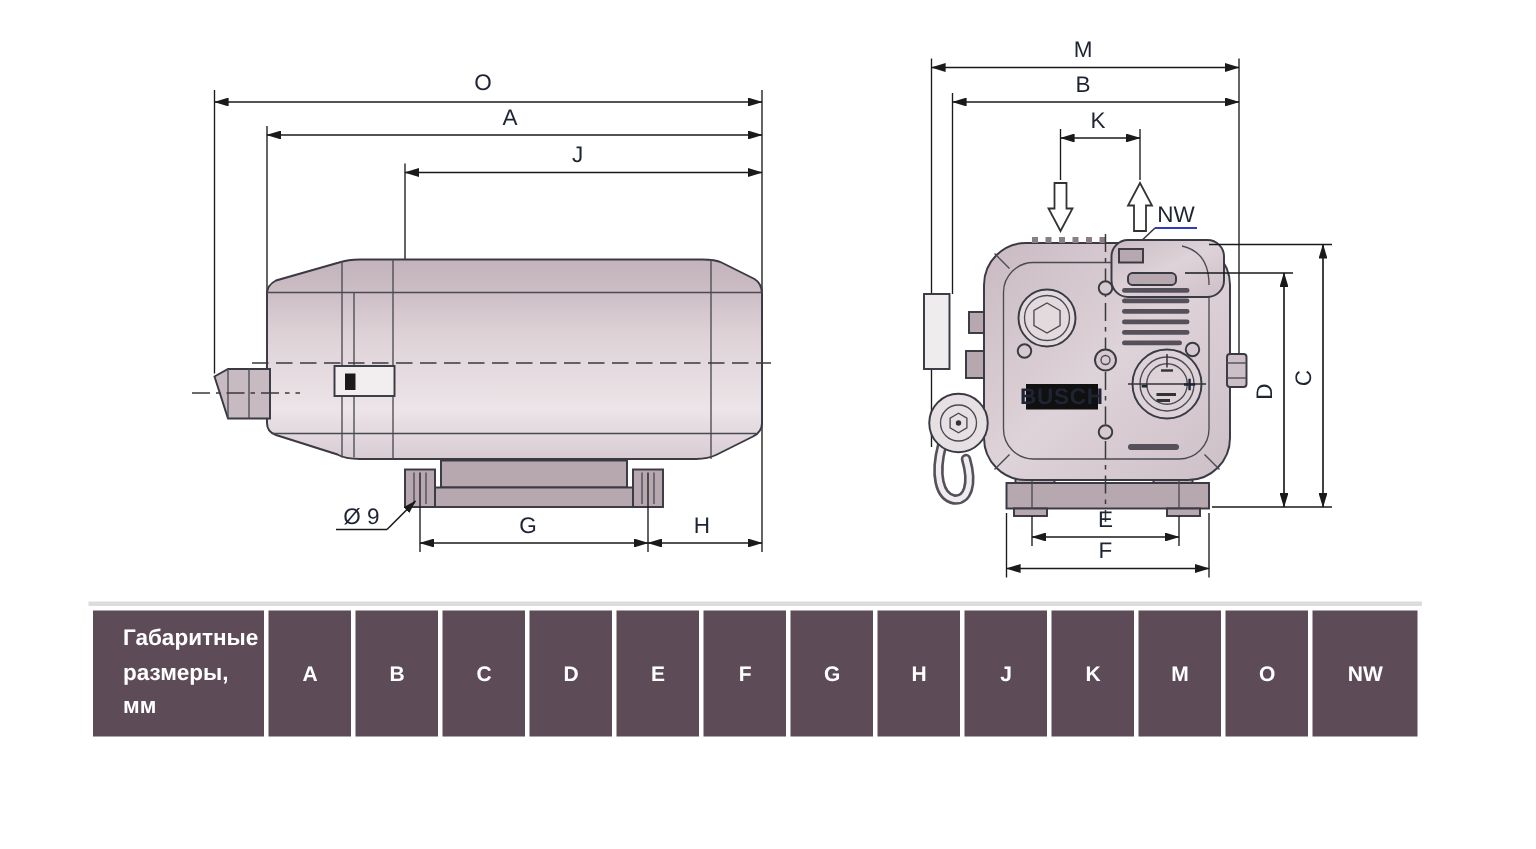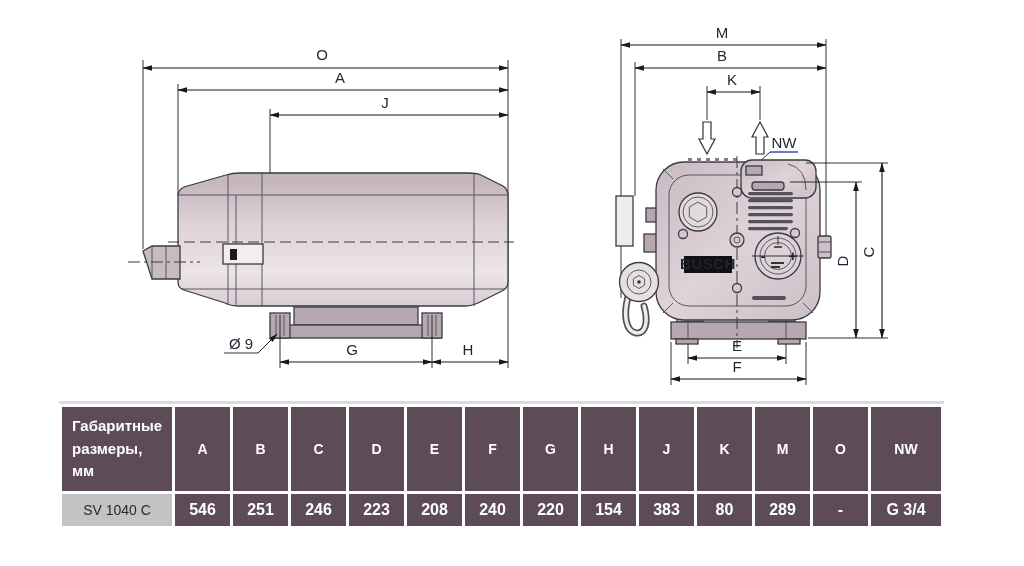--- a/index.html
+++ b/index.html
@@ -13,21 +13,21 @@
   svg .dim{stroke:#1a1a1a;stroke-width:1.1;fill:none;
            marker-start:url(#arrow);marker-end:url(#arrow);}
   svg .leader{stroke:#1a1a1a;stroke-width:1;fill:none;marker-end:url(#arrow);}
   svg .cline{stroke:#3a3a3a;stroke-width:1;fill:none;stroke-dasharray:11 5;}
   svg .cdot{stroke:#3a3a3a;stroke-width:1;fill:none;stroke-dasharray:12 4 3 4;}
 
   .table-wrap{position:absolute;left:59px;top:401px;}
   table{border-collapse:separate;border-spacing:3px;border-top:3px solid #dcdcdc;}
   td{box-sizing:border-box;}
   .label-cell{width:110px;background:#5d4b57;color:#fff;font-weight:bold;
-              font-size:15px;padding:8px 4px 8px 10px;line-height:1.5;height:58px;
+              font-size:15px;padding:8px 4px 8px 20px;line-height:1.5;height:58px;
               vertical-align:middle;}
   .col-hdr{width:55px;background:#5d4b57;color:#fff;font-weight:bold;font-size:14px;
            text-align:center;height:58px;vertical-align:middle;}
   .col-hdr.wide{width:70px;}
   .model-cell{background:#c3c2c4;color:#2a2a2a;font-size:14px;text-align:center;
               height:32px;vertical-align:middle;}
   .value-cell{background:#5d4b57;color:#fff;font-weight:bold;font-size:16px;
               text-align:center;height:32px;vertical-align:middle;}
 </style>
 </head>
@@ -247,31 +247,15 @@
           <td class="col-hdr">E</td>
           <td class="col-hdr">F</td>
           <td class="col-hdr">G</td>
           <td class="col-hdr">H</td>
           <td class="col-hdr">J</td>
           <td class="col-hdr">K</td>
           <td class="col-hdr">M</td>
           <td class="col-hdr">O</td>
           <td class="col-hdr wide">NW</td>
         </tr>
-      <tr id="value-row">
-        <td class="model-cell">SV 1040 C</td>
-      <td class="value-cell">546</td>
-          <td class="value-cell">251</td>
-          <td class="value-cell">246</td>
-          <td class="value-cell">223</td>
-          <td class="value-cell">208</td>
-          <td class="value-cell">240</td>
-          <td class="value-cell">220</td>
-          <td class="value-cell">154</td>
-          <td class="value-cell">383</td>
-          <td class="value-cell">80</td>
-          <td class="value-cell">289</td>
-          <td class="value-cell">-</td>
-          <td class="value-cell">G 3/4</td>
-        </tr>
     </tbody>
   </table>
 </div>
 
 </body></html>

